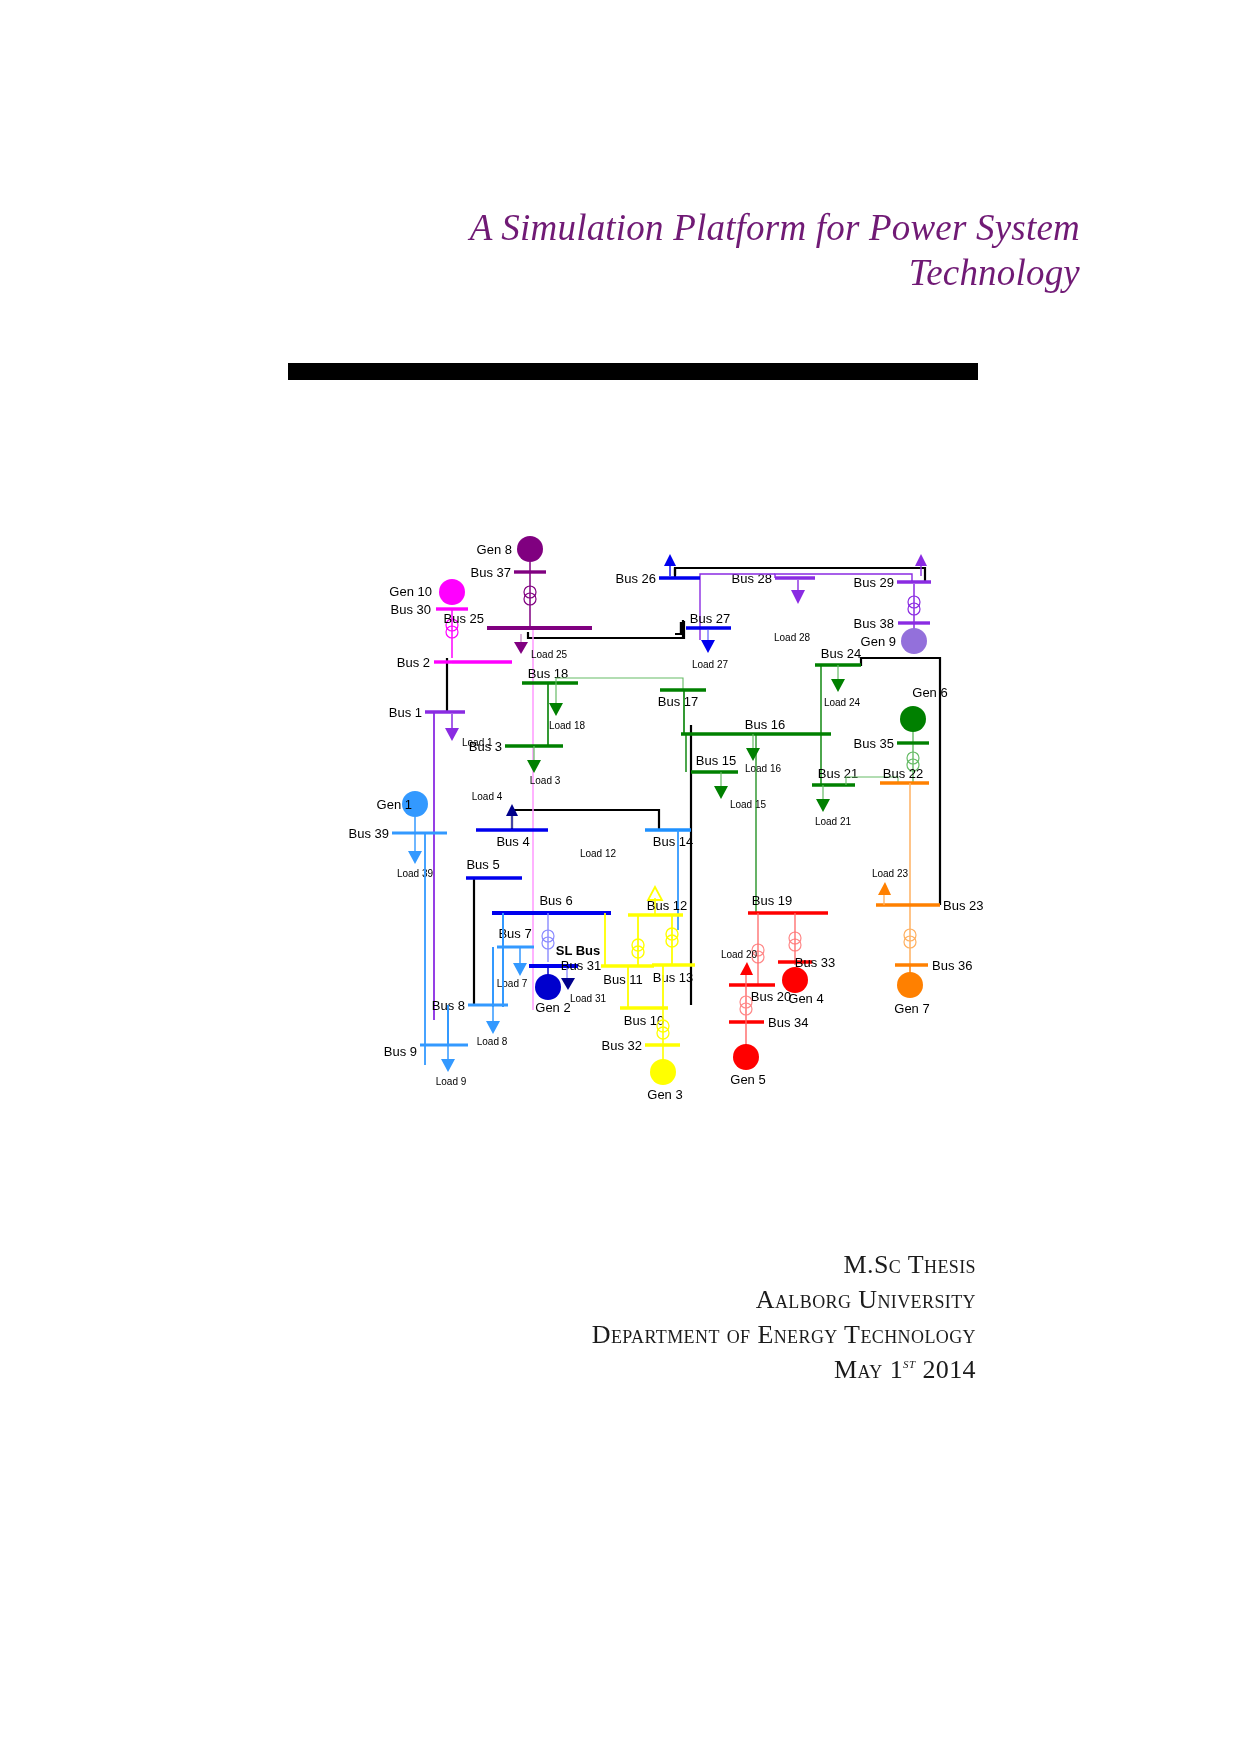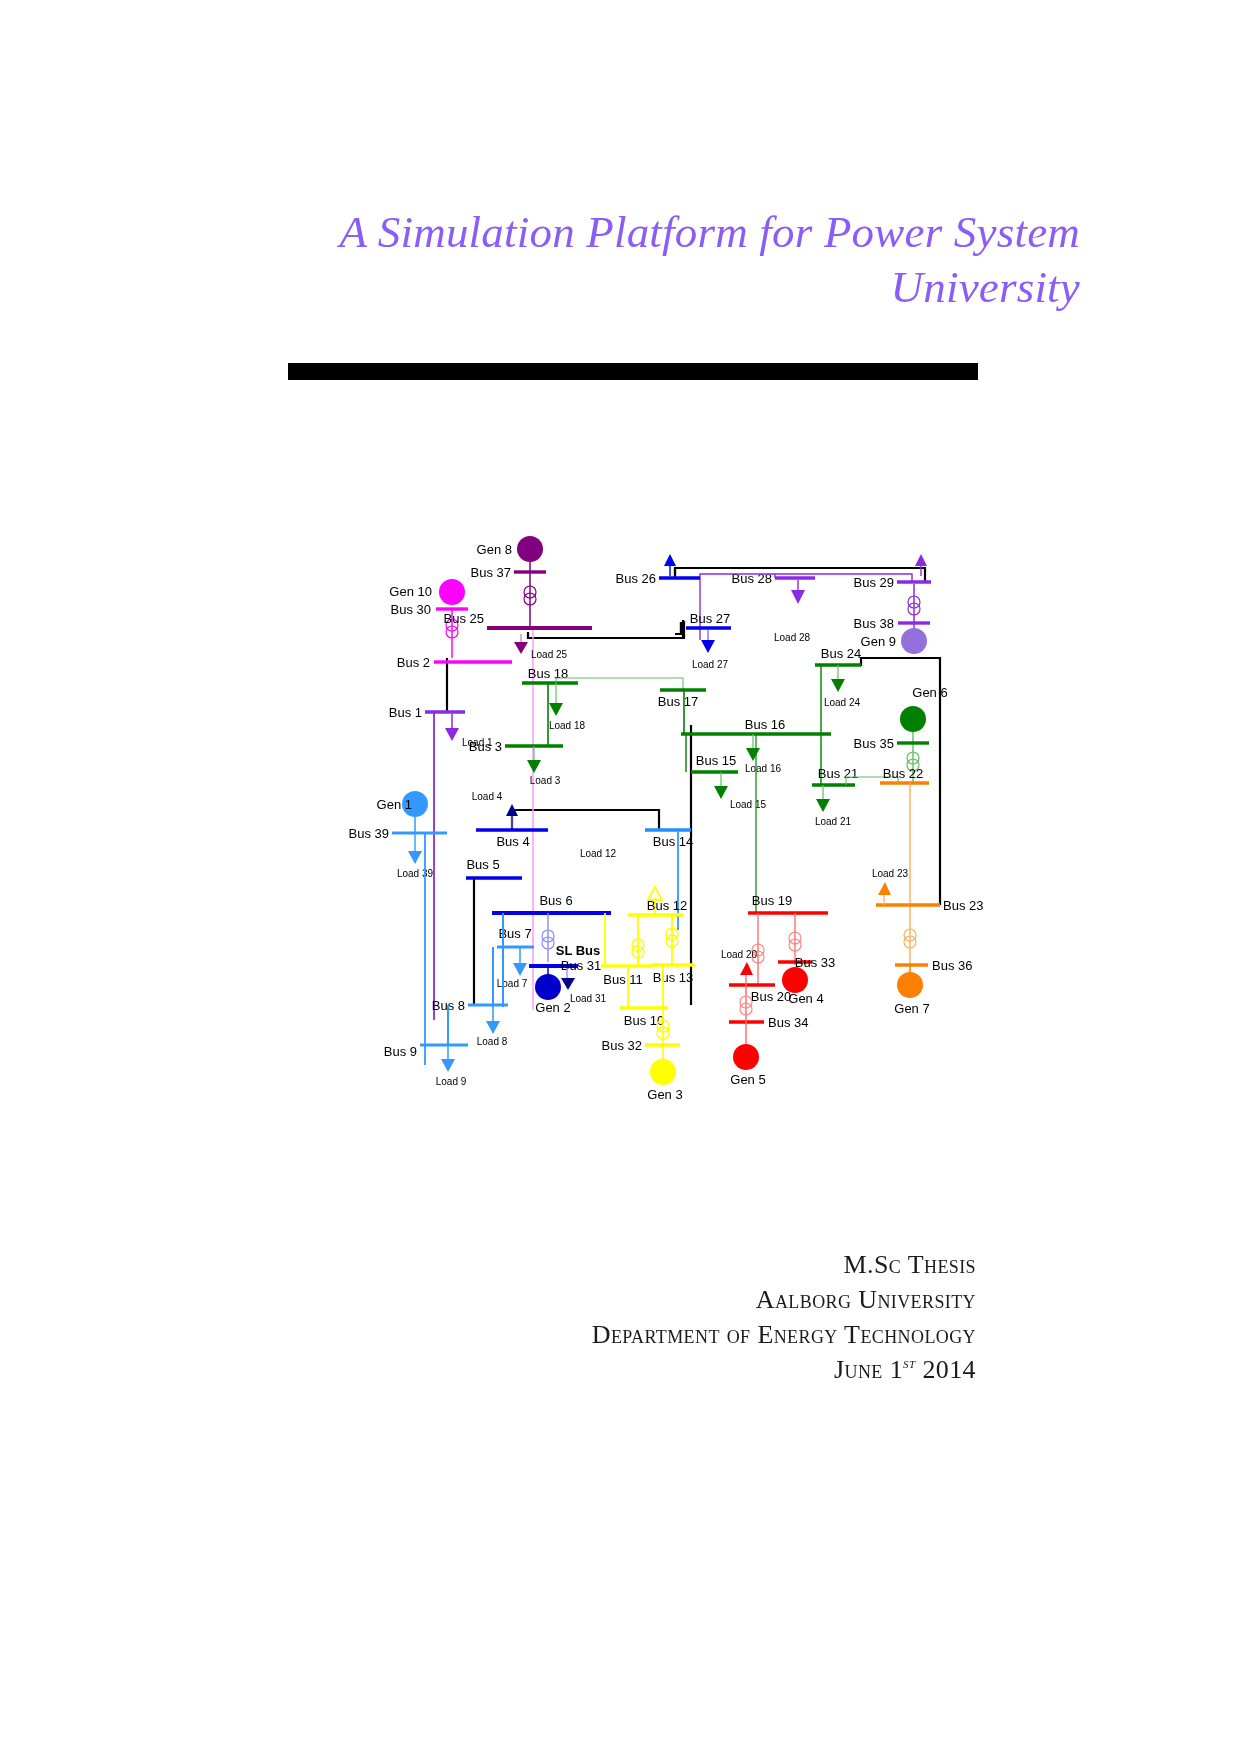--- a/index.html
+++ b/index.html
@@ -8,23 +8,23 @@
   .page{position:absolute;inset:0;background:#fff;}
 
   
   .title-block{
     position:absolute;left:200px;top:205px;width:880px;
     text-align:right;
   }
   .title-line{
     font-family:"Liberation Serif",serif;
     font-style:italic;
-    font-size:45px;
+    font-size:37px;
     line-height:1.22;
-    color:#8b5cf6;
+    color:#701a75;
     letter-spacing:.2px;
     white-space:nowrap;
   }
 
   
   .rule{
     position:absolute;left:288px;top:363px;width:690px;height:17px;background:#000;
   }
 
   
@@ -48,21 +48,21 @@
   svg{display:block;}
   text{font-family:"Liberation Sans",sans-serif;fill:#000;}
 </style>
 </head>
 <body>
 
 <div class="page">
 
   <div class="title-block">
     <div class="title-line">A Simulation Platform for Power System</div>
-    <div class="title-line">University</div>
+    <div class="title-line">Technology</div>
   </div>
 
   <div class="rule"></div>
 
   <div class="figure">
   <svg width="1241" height="620" viewBox="0 0 1241 620" xmlns="http://www.w3.org/2000/svg">
 
     <g stroke="#000" stroke-width="2.2" fill="none">
 
       <path d="M 681 112 L 681 124 L 675 124 L 675 124"></path>
@@ -398,16 +398,16 @@
       <text x="912" y="503" text-anchor="middle" font-size="13">Gen 7</text>
     </g>
 
   </svg>
   </div>
 
   <div class="footer">
     <div class="footer-line">M.Sc Thesis</div>
     <div class="footer-line">Aalborg University</div>
     <div class="footer-line">Department of Energy Technology</div>
-    <div class="footer-line"><span>June 1</span><sup>st</sup> <span>2014</span></div>
+    <div class="footer-line"><span>May 1</span><sup>st</sup> <span>2014</span></div>
   </div>
 
 </div>
 
 </body></html>

